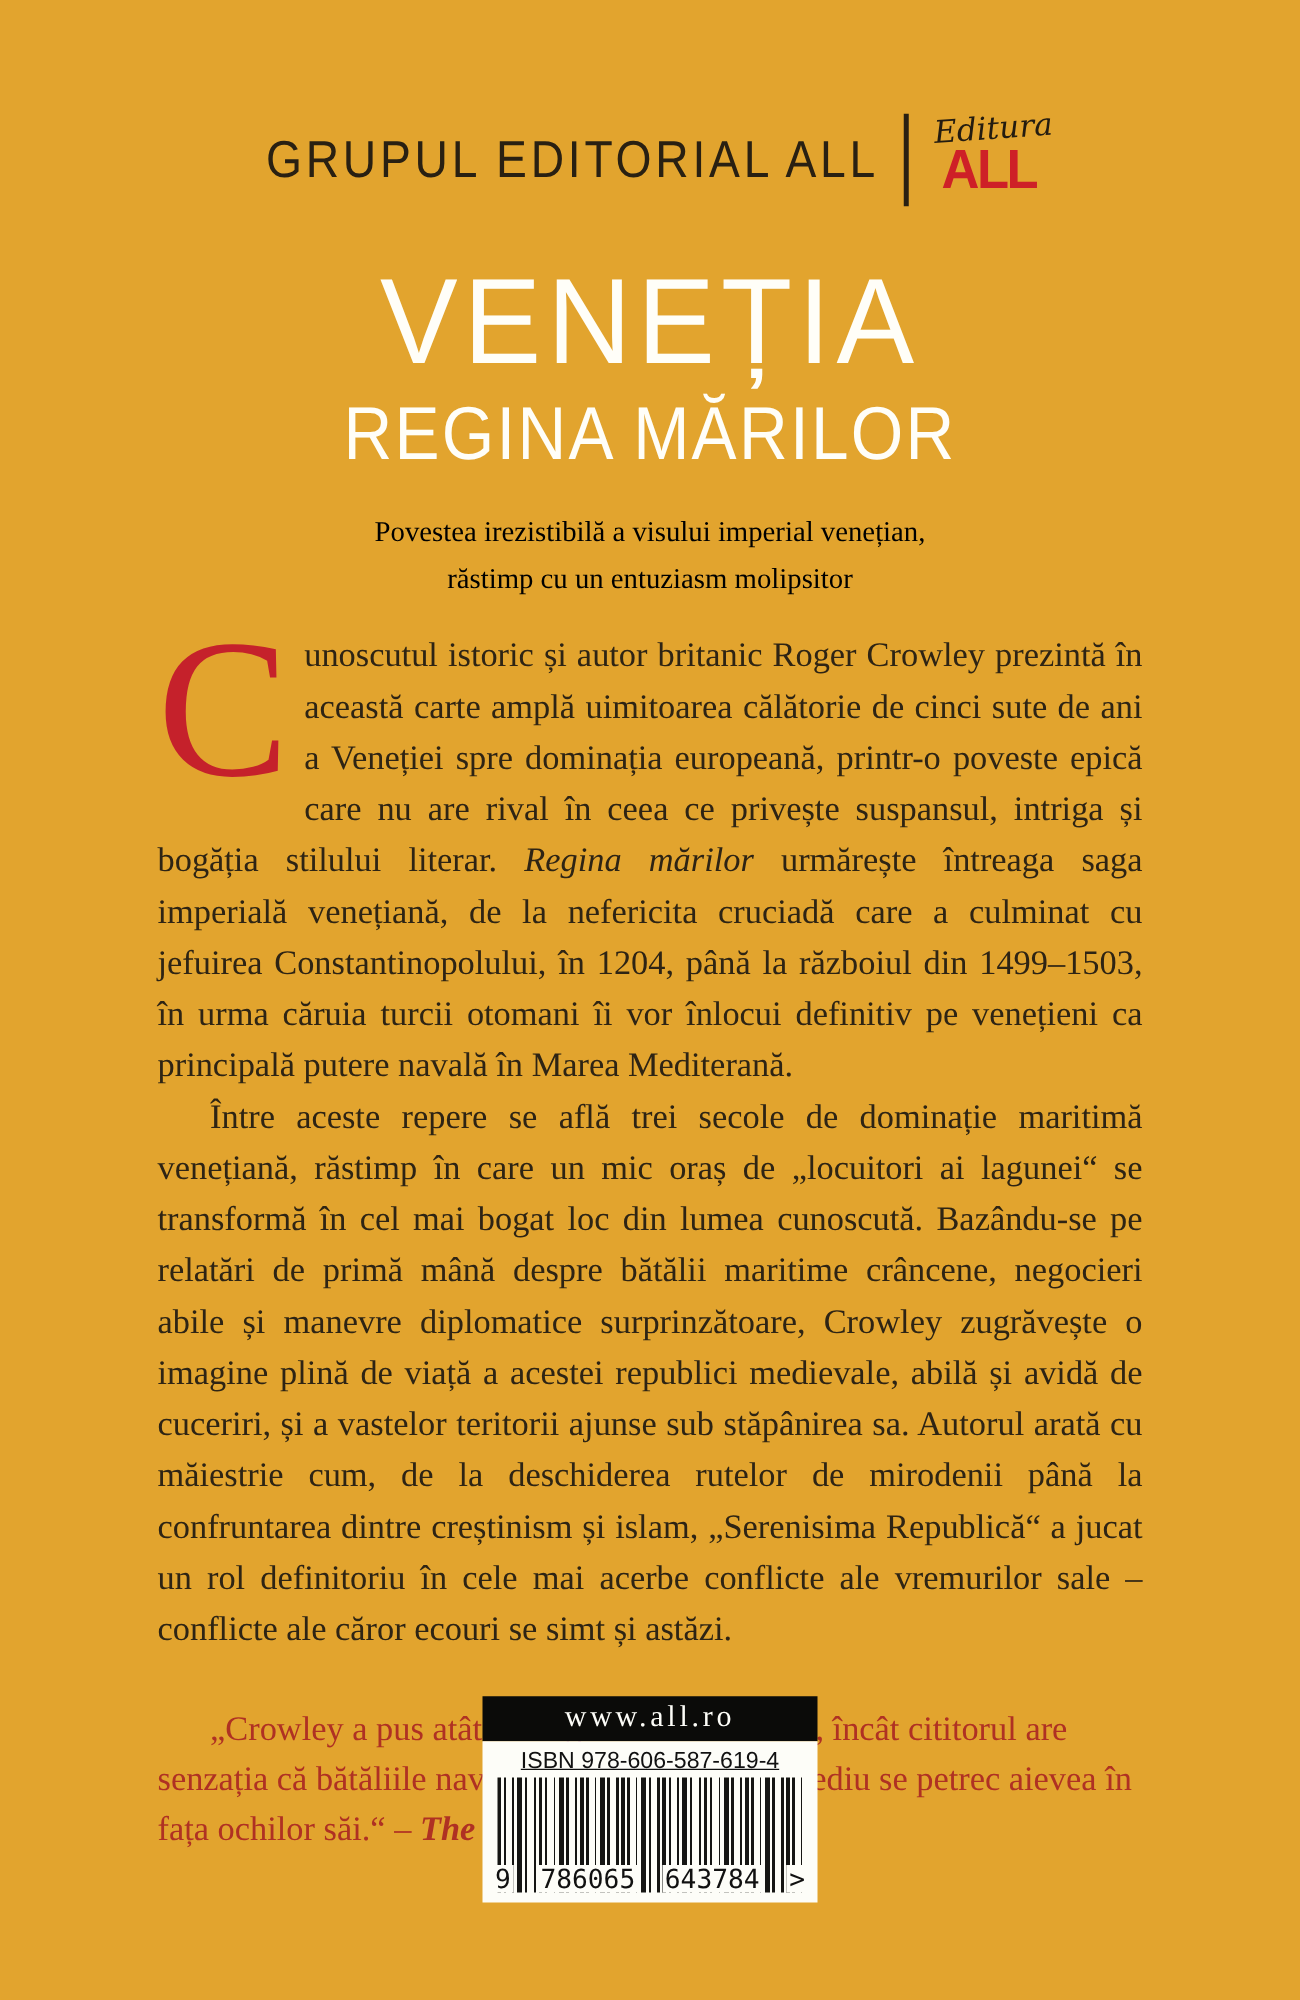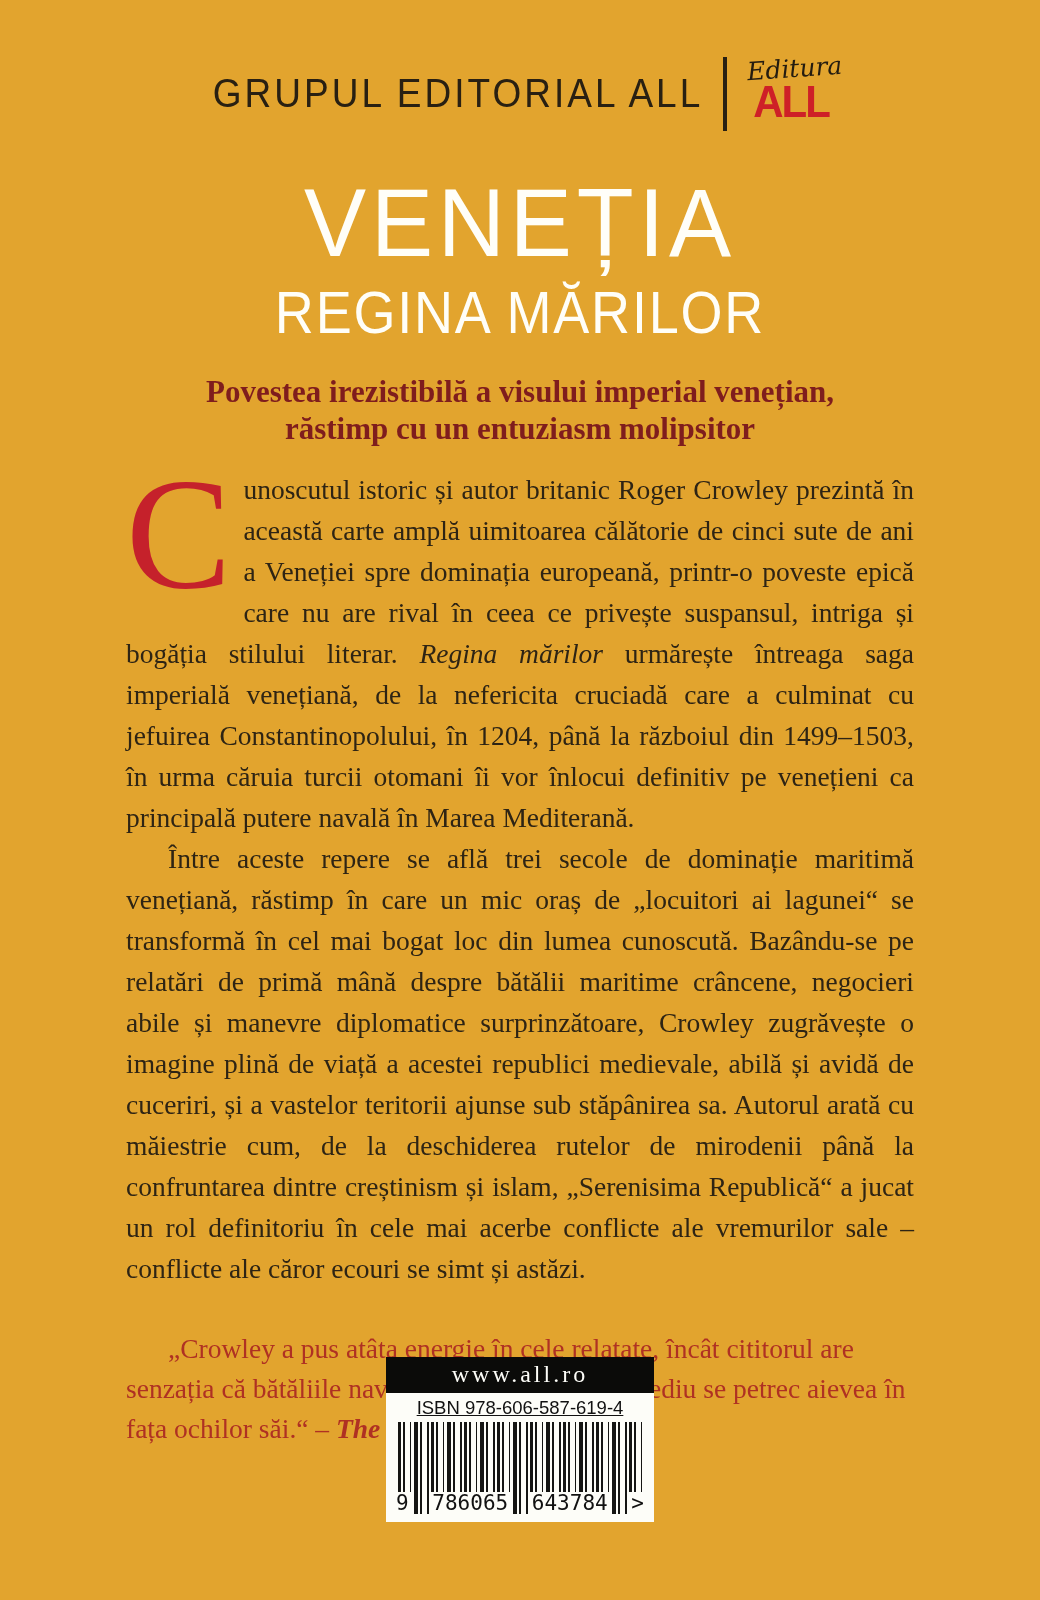--- a/index.html
+++ b/index.html
@@ -12,21 +12,21 @@
     background: #E2A42E;
     overflow: hidden;
     font-family: "Liberation Serif", "DejaVu Serif", serif;
   }
 
   
   .brand-row {
     display: flex;
     align-items: center;
     justify-content: center;
-    margin-top: 54px;
+    margin-top: 88px;
     height: 80px;
     text-align: right;
   }
   .brand-label {
     font-family: "Liberation Sans", "DejaVu Sans", sans-serif;
     font-size: 37px;
     font-weight: 500;
     letter-spacing: 3px;
     color: #292012;
     transform: scaleY(1.12);
@@ -87,23 +87,23 @@
     line-height: 1.0;
     letter-spacing: 2px;
     color: #FFFEF8;
     transform: scaleX(0.90);
   }
 
   
   .lede {
     margin-top: 30px;
     text-align: center;
-    color: #7f1d1d;
-    font-weight: 700;
-    font-size: 31px;
+    color: #000000;
+    font-weight: 400;
+    font-size: 23px;
     line-height: 37px;
   }
 
   
   .copy {
     margin: 22px 126px 0 126px;
     color: #2E2414;
     font-size: 27.5px;
     line-height: 41px;
     text-align: justify;

